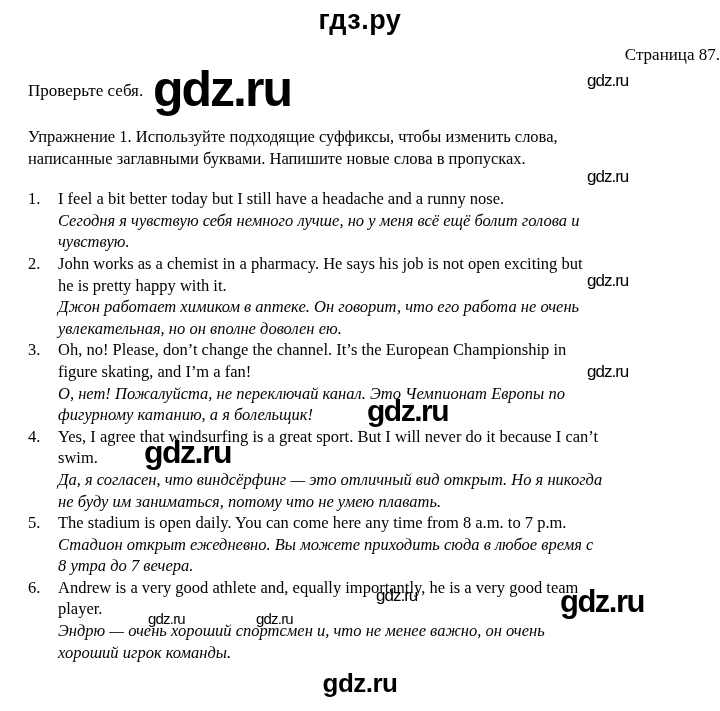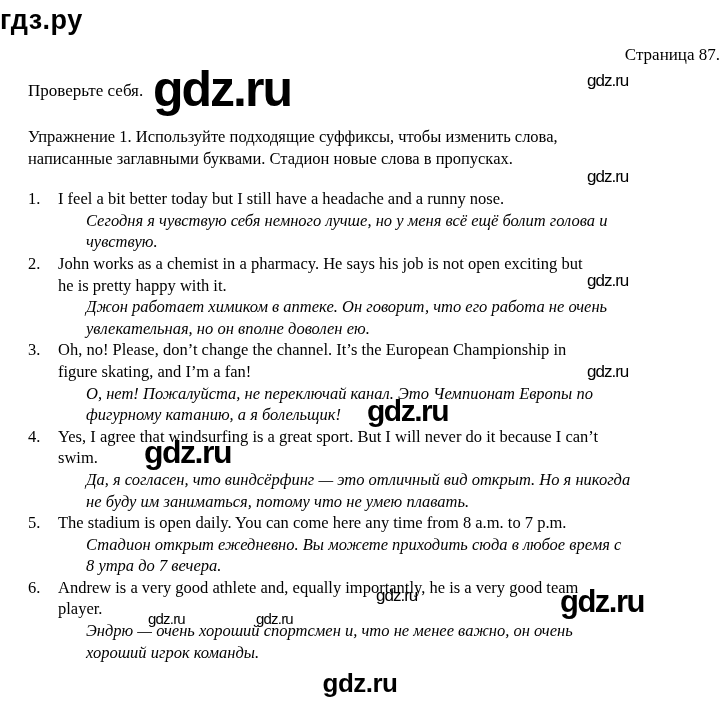--- a/index.html
+++ b/index.html
@@ -2,21 +2,21 @@
 <html><head>
 <meta charset="utf-8">
 <style>
   html,body { margin:0; padding:0; background:#fff; }
   .page {
     position:relative; width:720px; height:711px; margin:0 auto;
     background:#ffffff; color:#000; overflow:hidden;
     font-family:"Liberation Serif", serif;
   }
   .site-header {
-    padding-top:5px; height:30px; line-height:30px; 
+    padding-top:5px; height:30px; line-height:30px; text-align:center;
     font-family:"Liberation Sans", sans-serif; font-weight:bold; font-size:27px;
     letter-spacing:0.5px;
   }
   .page-label {
     margin:10px 0 0 28px; font-size:17px; line-height:20px;text-align:right;
   }
   .subtitle {
     margin:16px 0 0 28px; font-size:17px; line-height:20px;
   }
   .exercise-title {
@@ -28,21 +28,21 @@
   }
   .item { display:flex; }
   .item .num {
     width:30px; margin-left:28px; flex:0 0 auto;
     font-size:16.5px; line-height:21.6px;
   }
   .item .txt { flex:1 1 auto; min-width:0; }
   .ln {
     font-size:16.5px; line-height:21.6px; white-space:nowrap;
   }
-  .ln.ru { font-style:italic;margin-left:28px; }
+  .ln.ru { font-style:italic; }
   .wm {
     position:absolute; font-family:"Liberation Sans", sans-serif;
     line-height:1; color:#000; white-space:nowrap;
   }
   .wm-hero   { left:153px; top:64px;  font-size:50px; font-weight:bold; letter-spacing:-2px; }
   .wm-small  { font-size:17px; letter-spacing:-1px; }
   .wm-a { left:587px; top:72px;  }
   .wm-b { left:587px; top:168px; }
   .wm-c { left:587px; top:272px; }
   .wm-d { left:587px; top:363px; }
@@ -64,21 +64,21 @@
 <div class="page">
 
   <div class="site-header">гдз.ру</div>
 
   <div class="page-label">Страница 87.</div>
 
   <div class="subtitle">Проверьте себя.</div>
 
   <div class="exercise-title">
     <div class="ln">Упражнение 1. Используйте подходящие суффиксы, чтобы изменить слова,</div>
-    <div class="ln">написанные заглавными буквами. Стадион новые слова в пропусках.</div>
+    <div class="ln">написанные заглавными буквами. Напишите новые слова в пропусках.</div>
   </div>
 
   <ol class="items">
 
     <li class="item">
       <div class="num">1.</div>
       <div class="txt">
         <div class="ln">I feel a bit better today but I still have a headache and a runny nose.</div>
         <div class="ln ru">Сегодня я чувствую себя немного лучше, но у меня всё ещё болит голова и</div>
         <div class="ln ru">чувствую.</div>

